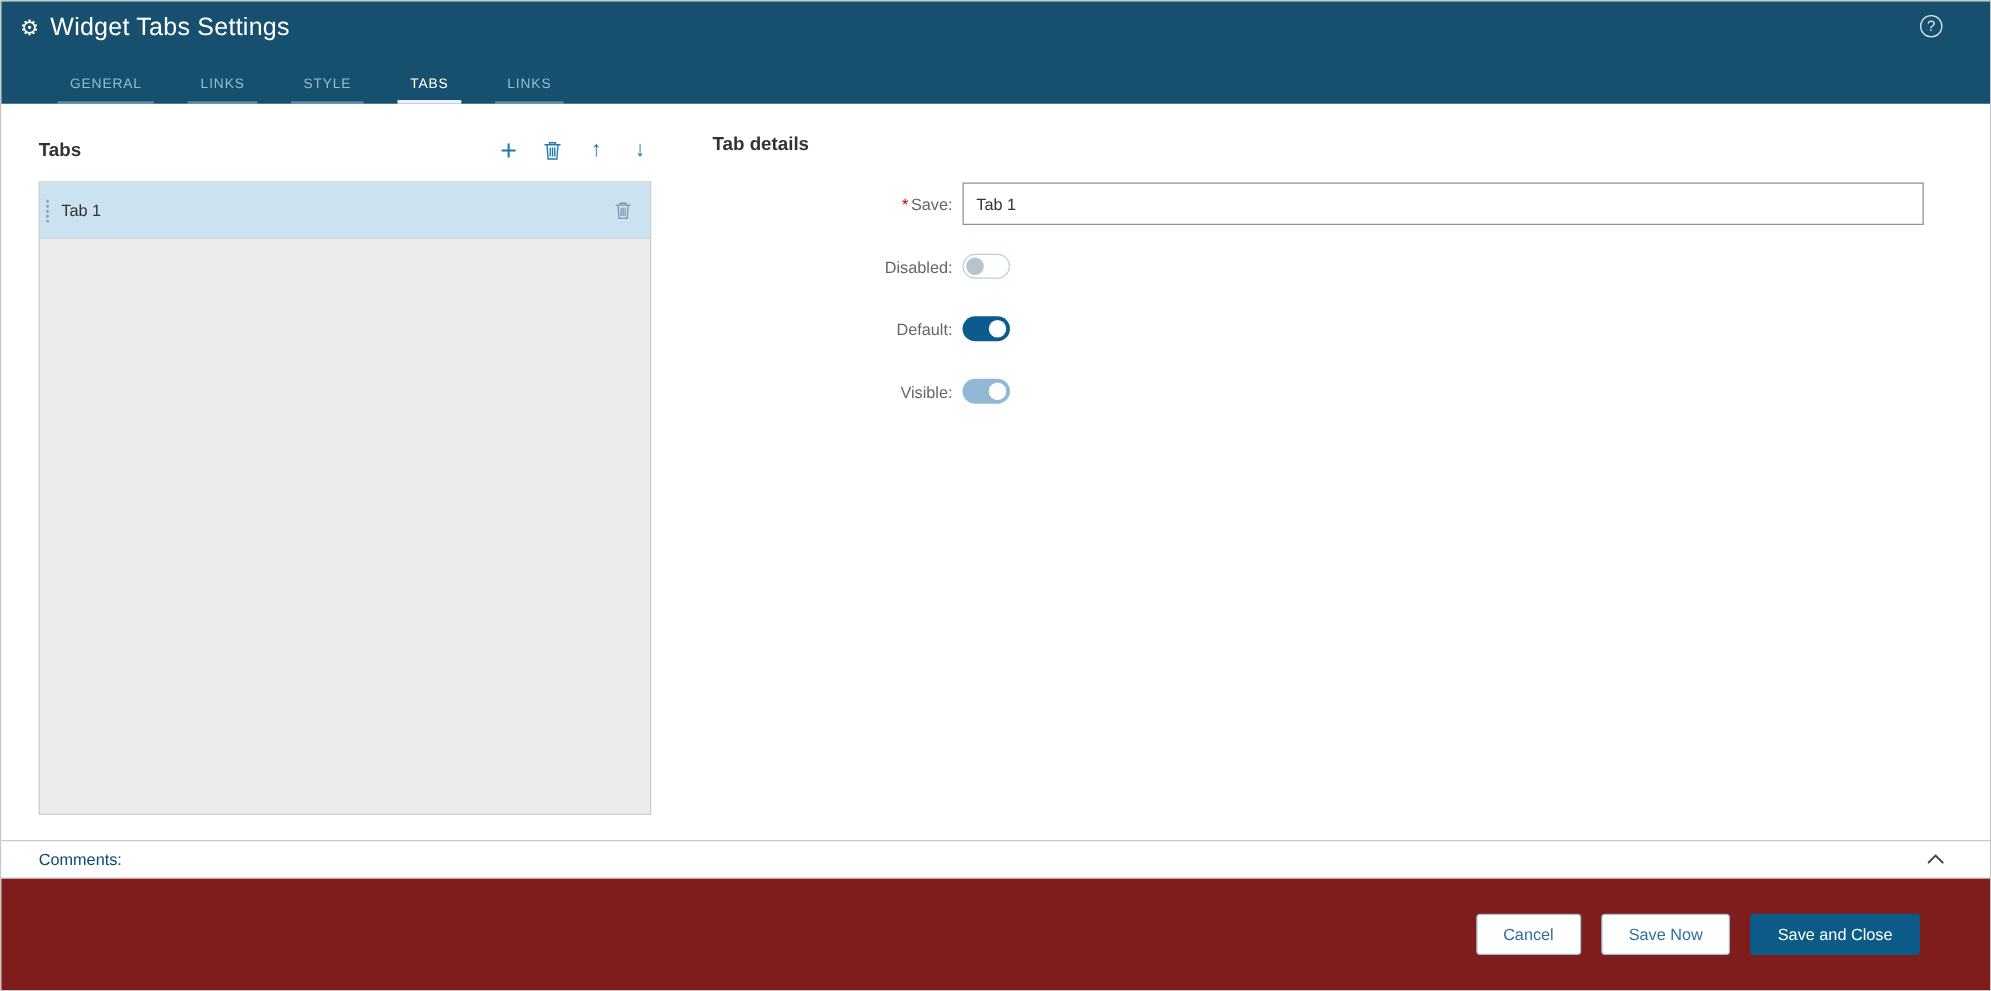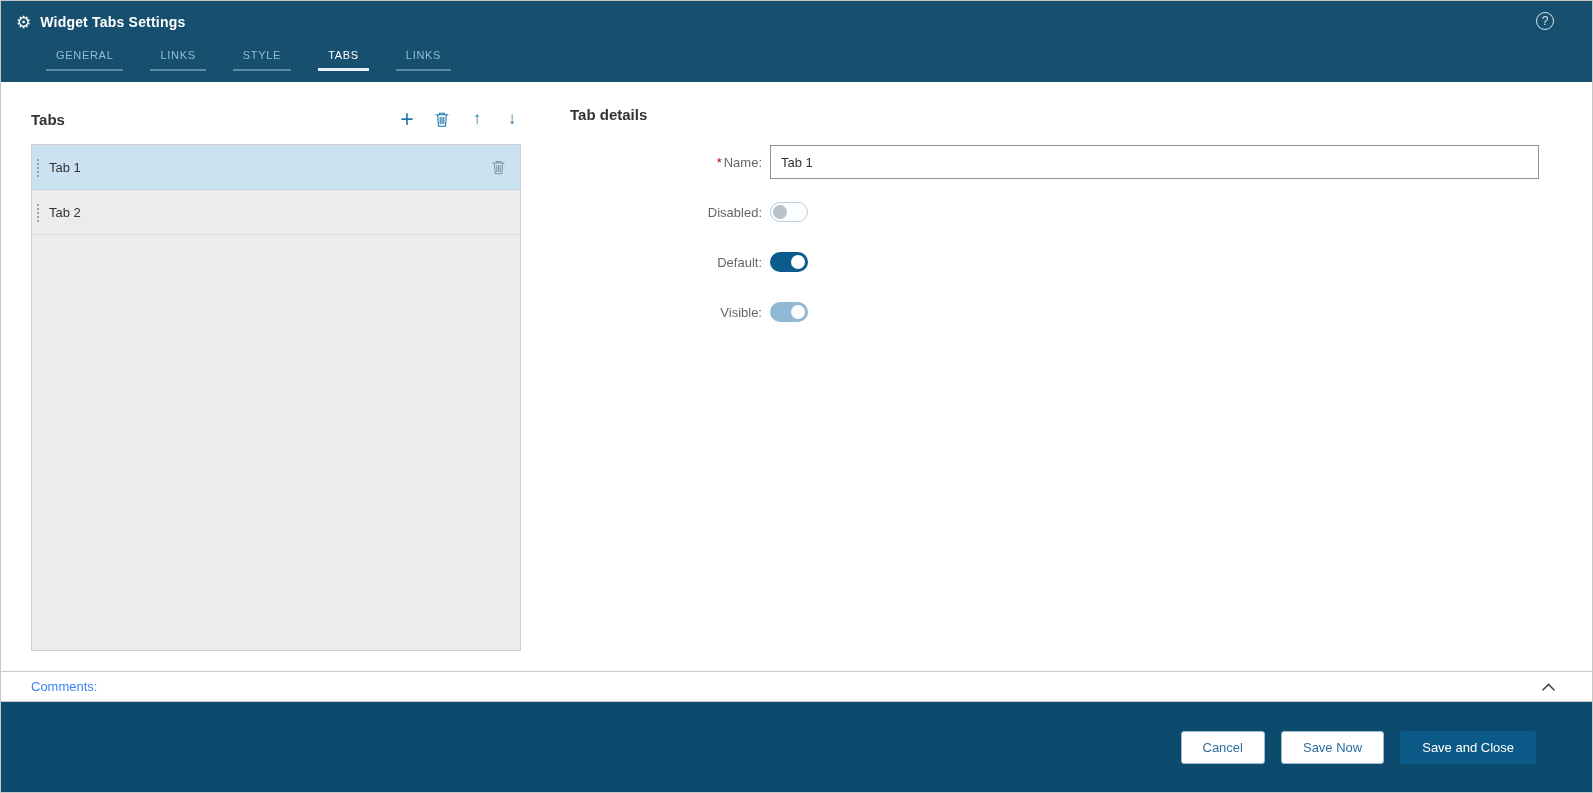--- a/index.html
+++ b/index.html
@@ -4,25 +4,25 @@
 <style>
   * { box-sizing: border-box; margin: 0; padding: 0; }
   html, body { width: 1593px; height: 793px; }
   body { font-family: "Liberation Sans", sans-serif; background: #fff; }
   .app { width: 1593px; height: 793px; border: 1px solid #c6c6c6; display: flex; flex-direction: column; background: #fff; overflow: hidden; }
 
   
   .header { background: #17506f; flex: 0 0 81px; position: relative; color: #fff; }
   .title-row { display: flex; align-items: center; height: 42px; padding-left: 15px; gap: 9px; }
   .gear-icon { font-size: 17px; color: #fff; line-height: 1; }
-  .page-title { font-size: 14px; font-weight: 700; letter-spacing: .2px; }
+  .page-title { font-size: 20px; font-weight: 400; letter-spacing: .2px; }
   .help-icon { position: absolute; top: 11px; right: 38px; width: 18px; height: 18px;
                border: 1px solid #d7e6ef; border-radius: 50%; color: #d7e6ef; font-size: 12px;
                display: flex; align-items: center; justify-content: center; cursor: pointer; }
-  .nav { display: flex; padding-left: 45px; gap: 27px; }
+  .nav { display: flex; padding-left: 45px; gap: 27px; margin-top: 12px; }
   .nav-tab { font-size: 11px; letter-spacing: .7px; color: #93bcd3; padding: 6px 10px 8px;
              border-bottom: 2px solid rgba(147,188,211,.55); cursor: pointer; }
   .nav-tab.active { color: #fff; border-bottom: 3px solid #e9f2f8; padding-bottom: 7px; }
 
   
   .main { flex: 1 1 auto; display: flex; padding: 24px 53px 0 30px; overflow: hidden; }
   .left-panel { flex: 0 0 490px; }
   .panel-head { display: flex; align-items: center; justify-content: space-between; height: 26px; }
   .section-title { font-size: 15px; font-weight: 600; color: #333; }
   .list-tools { display: flex; align-items: center; gap: 17px; color: #2279a9; }
@@ -54,25 +54,25 @@
   .toggle.on { background: #0b5c8d; }
   .toggle.on .knob { right: 3px; background: #fff; }
   .toggle.off { background: #fdfeff; border: 1px solid #b5cfdf; }
   .toggle.off .knob { top: 2px; left: 2px; background: #b9c3ca; }
   .toggle.on-muted { background: #92b9d4; }
   .toggle.on-muted .knob { right: 3px; background: #fdfdfd; }
 
   
   .comments-bar { flex: 0 0 31px; border-top: 1px solid #c9c9c9; border-bottom: 1px solid #c9c9c9;
                   display: flex; align-items: center; justify-content: space-between;
-                  padding: 0 36px 0 30px; font-size: 13px; color: #3b82f6; background: #fff; }
+                  padding: 0 36px 0 30px; font-size: 13px; color: #0c4a6e; background: #fff; }
   .chevron-up { color: #444; cursor: pointer; display: flex; align-items: center; }
 
   
-  .footer { flex: 1 0 70px; background: #0c4a6e; display: flex; align-items: center;
+  .footer { flex: 1 0 70px; background: #7f1d1d; display: flex; align-items: center;
             justify-content: flex-end; gap: 16px; padding-right: 56px; }
   .btn { height: 33px; border-radius: 3px; font-size: 13px; padding: 0 21px; cursor: pointer;
          font-family: "Liberation Sans", sans-serif; }
   .btn.outline { background: #fff; border: 1px solid #9dbdd4; color: #2d6f9e; }
   .btn.primary { background: #0b5a87; border: 1px solid #0b5a87; color: #fff; }
 </style>
 </head>
 <body>
 
 <div class="app">
@@ -112,33 +112,29 @@
       <div class="tab-list">
         <div class="tab-row selected">
           <span class="drag-handle"></span>
           <span>Tab 1</span>
           <span class="row-trash">
             <svg width="15" height="17" viewBox="0 0 16 17" fill="none">
               <path d="M2 3.8h12M5.6 3.8V2.2h4.8v1.6M3.6 3.8l.9 11.4h7l.9-11.4M6.2 6.4v6.4M8 6.4v6.4M9.8 6.4v6.4" stroke="currentColor" stroke-width="1.1" fill="none" stroke-linecap="round"></path>
             </svg>
           </span>
         </div>
-        <div class="tab-row">
-          <span class="drag-handle"></span>
-          <span>Tab 2</span>
-        </div>
       </div>
     </div>
 
     <div class="details">
       <span class="section-title">Tab details</span>
 
       <div class="form">
         <div class="form-row">
-          <span class="form-label"><span class="req">*</span><span>Name:</span></span>
+          <span class="form-label"><span class="req">*</span><span>Save:</span></span>
           <input type="text" class="text-input" value="Tab 1" style="">
         </div>
 
         <div class="form-row">
           <span class="form-label">Disabled:</span>
           <span class="toggle off">
               <span class="knob"></span>
             </span>
         </div>
 

